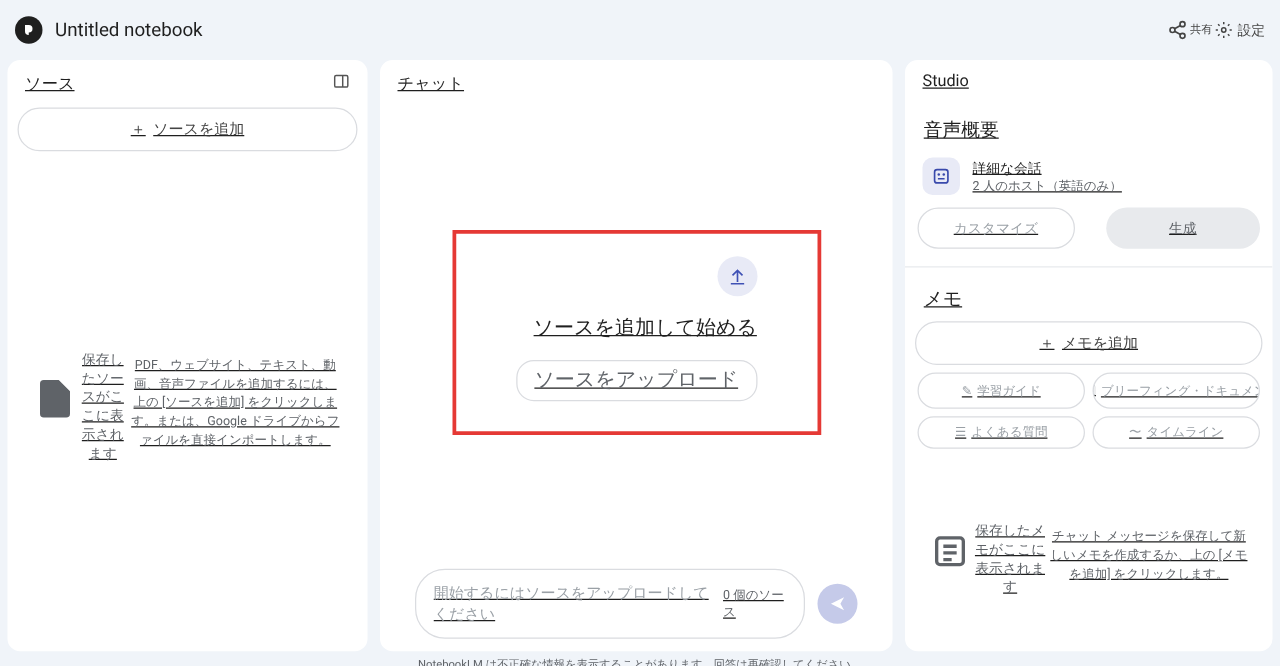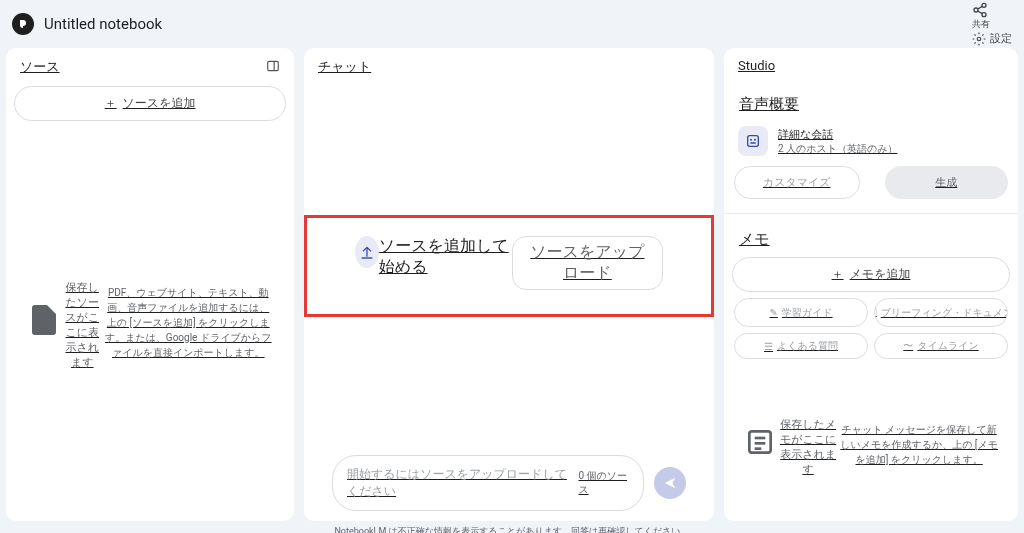--- a/index.html
+++ b/index.html
@@ -23,21 +23,21 @@
   width: 22px;
   height: 22px;
   background: #1f1f1f;
   border-radius: 50%;
   display: flex;
   align-items: center;
   justify-content: center;
 }
 .logo svg { fill: #fff; }
 .title { font-size: 15px; color: #1f1f1f; flex: 1; }
-.header-actions { display: flex; align-items: flex-start; gap: 2px; flex-direction: column; }
+.header-actions { display: flex; align-items: center; gap: 2px; }
 .header-icon { color: #444; cursor: pointer; display: flex; align-items: center; }
 .share-label { font-size: 9px; color: #444; line-height: 1; text-align: center; }
 .settings-btn { display: flex; align-items: center; gap: 4px; font-size: 11px; color: #444; cursor: pointer; }
 
 .main {
   display: flex;
   gap: 10px;
   padding: 0 6px;
   height: calc(100% - 60px);
   text-decoration: underline;
@@ -94,23 +94,23 @@
 .center-content {
   flex: 1;
   display: flex;
   align-items: center;
   justify-content: center;
 }
 .highlight-box {
   border: 3px solid #e53935;
   padding: 18px 48px 24px;
   display: flex;
-  flex-direction: row;
-  align-items: flex-start;
-  gap: 0;
+  flex-direction: column;
+  align-items: flex-end;
+  gap: 15px;
 }
 .upload-circle {
   width: 32px;
   height: 32px;
   border-radius: 50%;
   background: #e8eaf6;
   display: flex;
   align-items: center;
   justify-content: center;
 }

